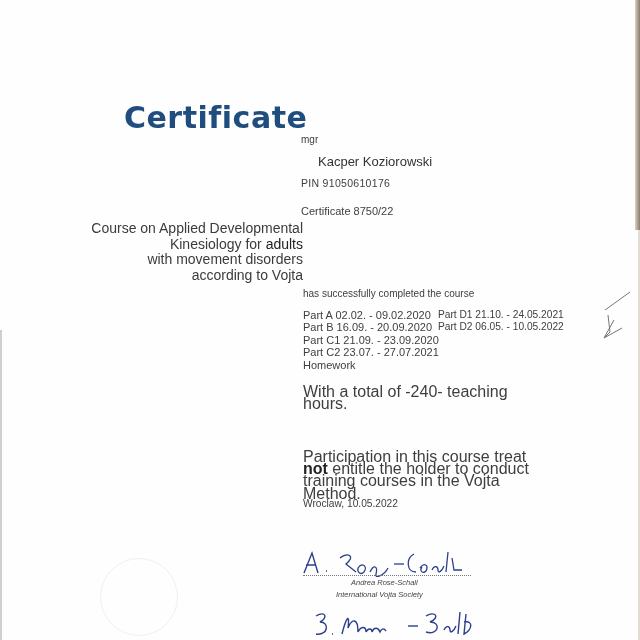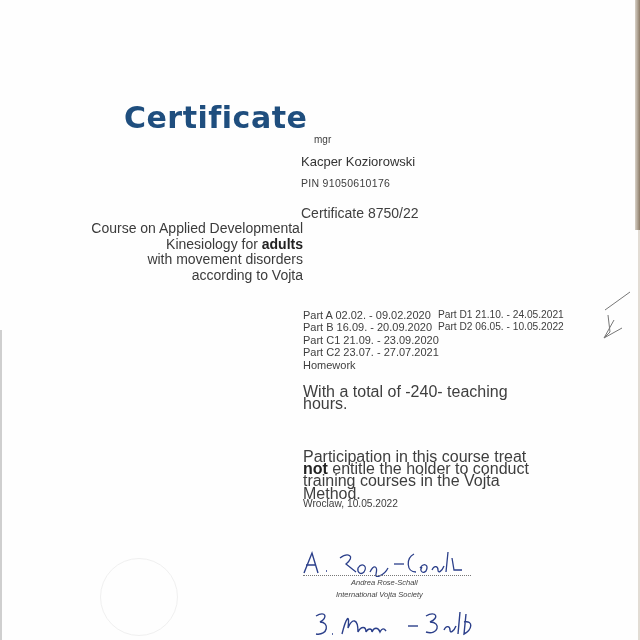--- a/index.html
+++ b/index.html
@@ -10,24 +10,24 @@
       color:#3a3a3a;
     }
     .page { position:absolute; left:0; top:0; width:640px; height:640px; background:#fefefe; }
     .right-edge { position:absolute; right:0; top:0; width:5px; height:230px;
       background:linear-gradient(to right,#d9d2c8,#8b7a66); }
     .right-edge2 { position:absolute; right:0; top:230px; width:2px; height:410px; background:#e2dcd4; }
     .left-edge { position:absolute; left:0; top:330px; width:2px; height:310px; background:#cfcfcf; }
     .title { position:absolute; left:124px; top:56px; font-family:"DejaVu Sans", sans-serif;
       font-weight:bold; font-size:30px; color:#1f4e7e; letter-spacing:0.5px;margin-top:44px; }
     .t { position:absolute; white-space:nowrap; font-size:10.5px; color:#404040; }
-    .name { font-size:13px; color:#333; }
+    .name { font-size:13px; color:#333;margin-left:17px; }
     .course { position:absolute; right:337px; top:221px; text-align:right; font-size:14px;
       line-height:15.5px; color:#3b3b3b; white-space:nowrap; }
-    .course b { font-weight:bold; color:#222;text-align:center; }
+    .course b { font-weight:normal; color:#222;text-align:center; }
     .parts { position:absolute; left:303px; top:309px; font-size:11px; line-height:12.4px; color:#3e3e3e; }
     .parts .row { white-space:nowrap; }
     .parts2 { position:absolute; left:438px; top:309px; font-size:10.2px; line-height:12.4px; color:#3e3e3e; }
     .para { position:absolute; left:303px; font-size:16px; line-height:12.2px; color:#3e3e3e; width:240px; }
     .para b { color:#222; }
     .sig-line { position:absolute; left:303px; top:575px; width:168px; border-top:1px dotted #777; }
     .sig-svg { position:absolute; }
     .small { font-size:7.5px; color:#444; position:absolute; white-space:nowrap;font-style:italic; }
     .stamp { position:absolute; left:100px; top:558px; width:76px; height:76px; border-radius:50%;
       border:1px solid #f0f0f0; }
@@ -35,33 +35,34 @@
 </head>
 <body>
 
 <div class="page">
   <div class="right-edge"></div>
   <div class="right-edge2"></div>
   <div class="left-edge"></div>
 
   <div class="title">Certificate</div>
 
-  <div class="t" style="left:301px;top:134px;font-size:10px;margin-left:13px;">mgr</div>
+  <div class="t" style="left:301px;top:134px;font-size:10px;">mgr</div>
   <div class="t name" style="left:301px;top:154px;">Kacper Koziorowski</div>
   <div class="t" style="left:301px;top:177px;font-size:10.5px;letter-spacing:0.3px;">PIN  91050610176</div>
 
-  <div class="t" style="left:301px;top:205px;font-size:14px;">Certificate 8750/22</div>
+  <div class="t" style="left:301px;top:205px;font-size:11px;">Certificate 8750/22</div>
 
   <div class="course">
     <div>Course on Applied Developmental</div>
     <div><span>Kinesiology for </span><b>adults</b></div>
     <div>with movement disorders</div>
     <div>according to Vojta</div>
   </div>
 
+  <div class="t" style="left:303px;top:288px;font-size:10px;">has successfully completed the course</div>
 
   <div class="parts">
     <div class="row">Part A   02.02. - 09.02.2020</div>
     <div class="row">Part B   16.09. - 20.09.2020</div>
     <div class="row">Part C1 21.09. - 23.09.2020</div>
     <div class="row">Part C2 23.07. - 27.07.2021</div>
     <div class="row">Homework</div>
   </div>
   <div class="parts2">
     <div class="row">Part D1 21.10. - 24.05.2021</div>

